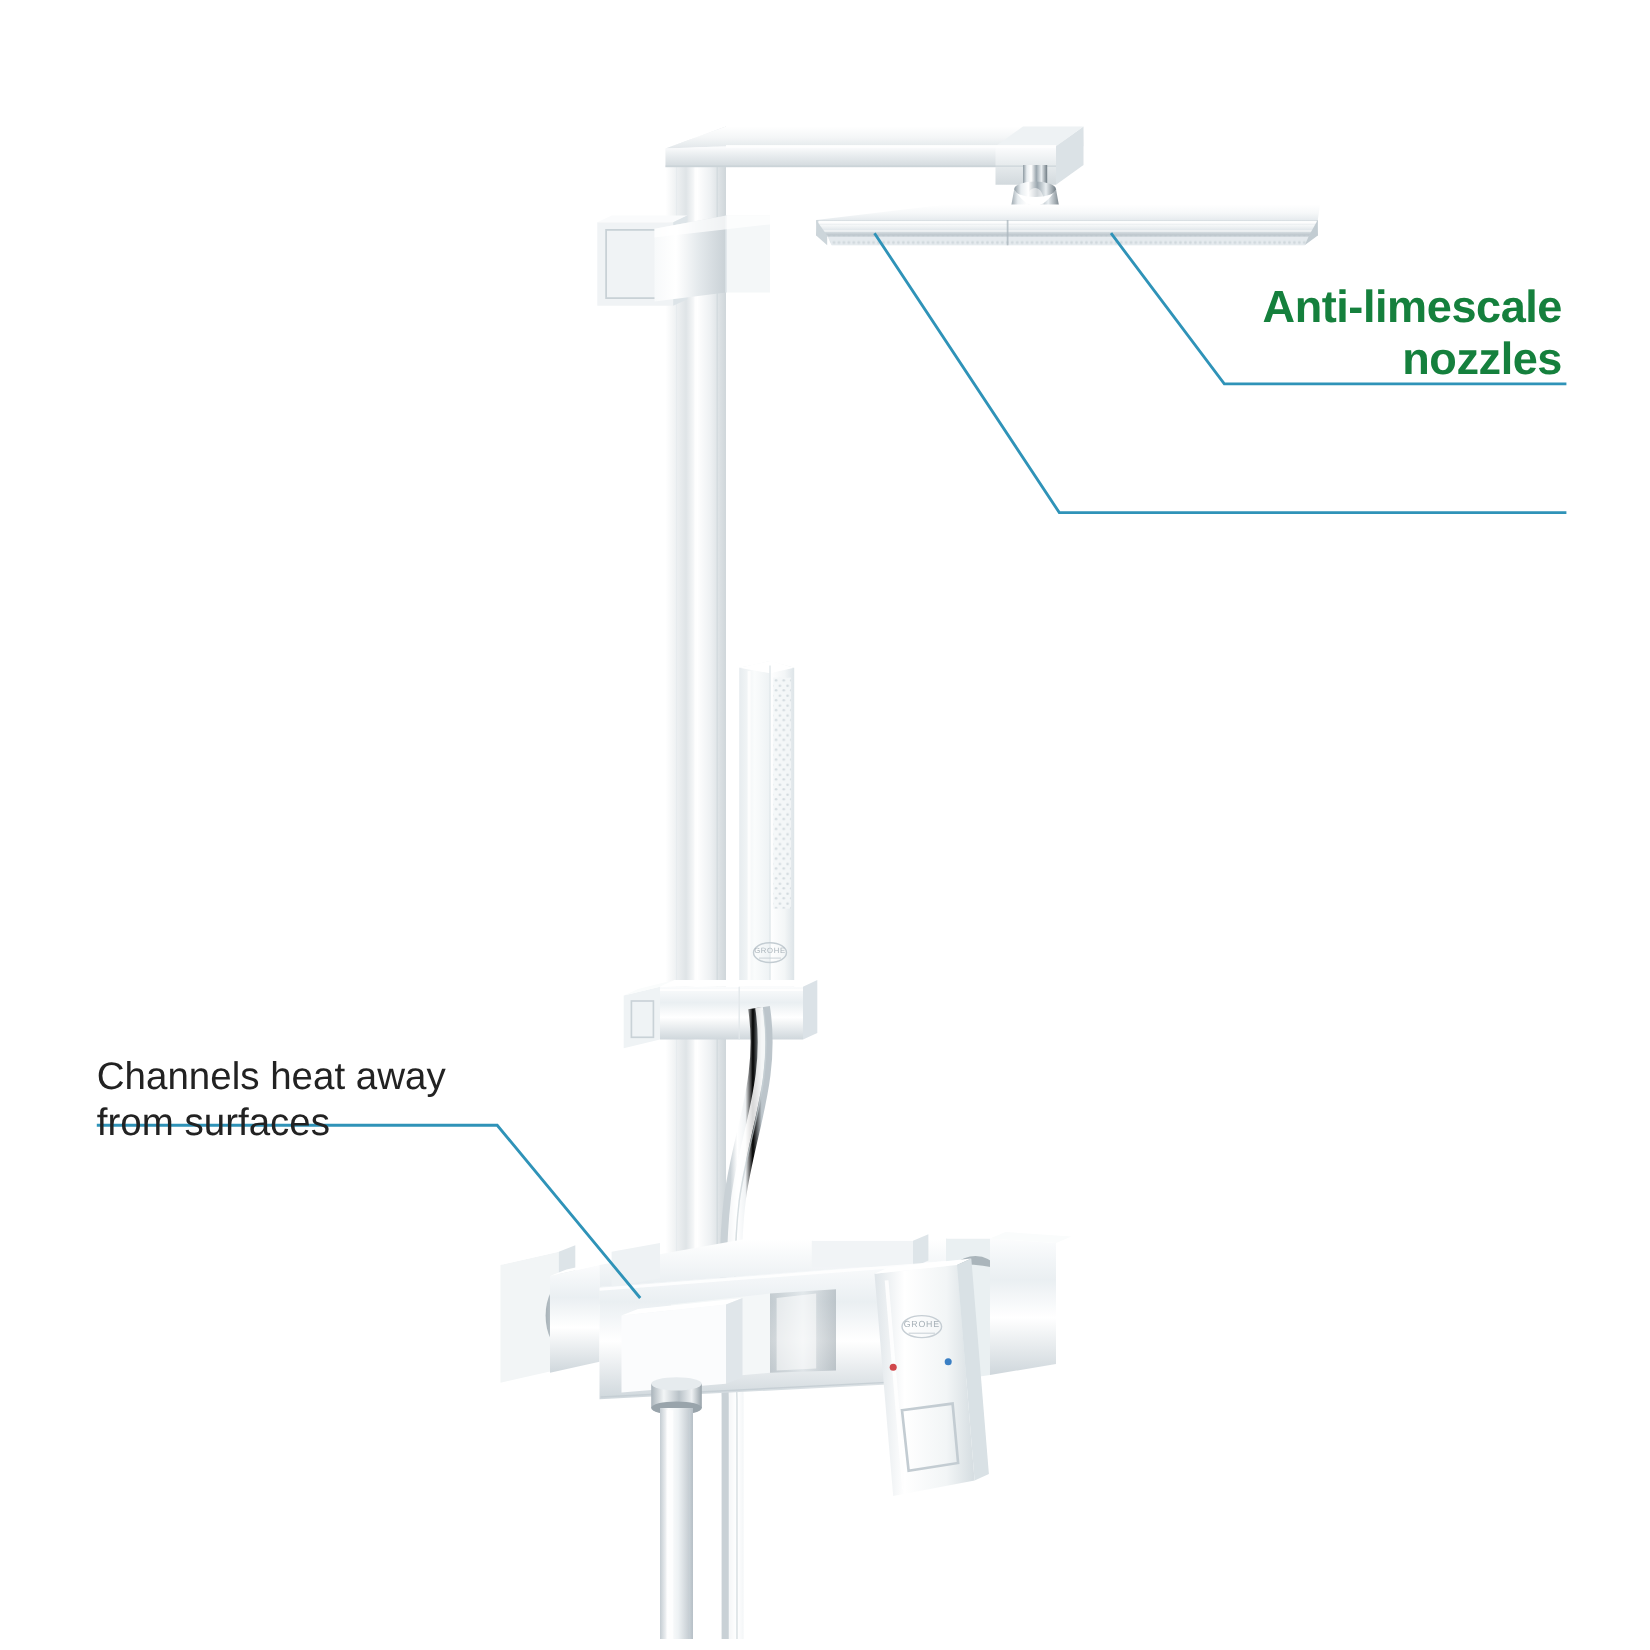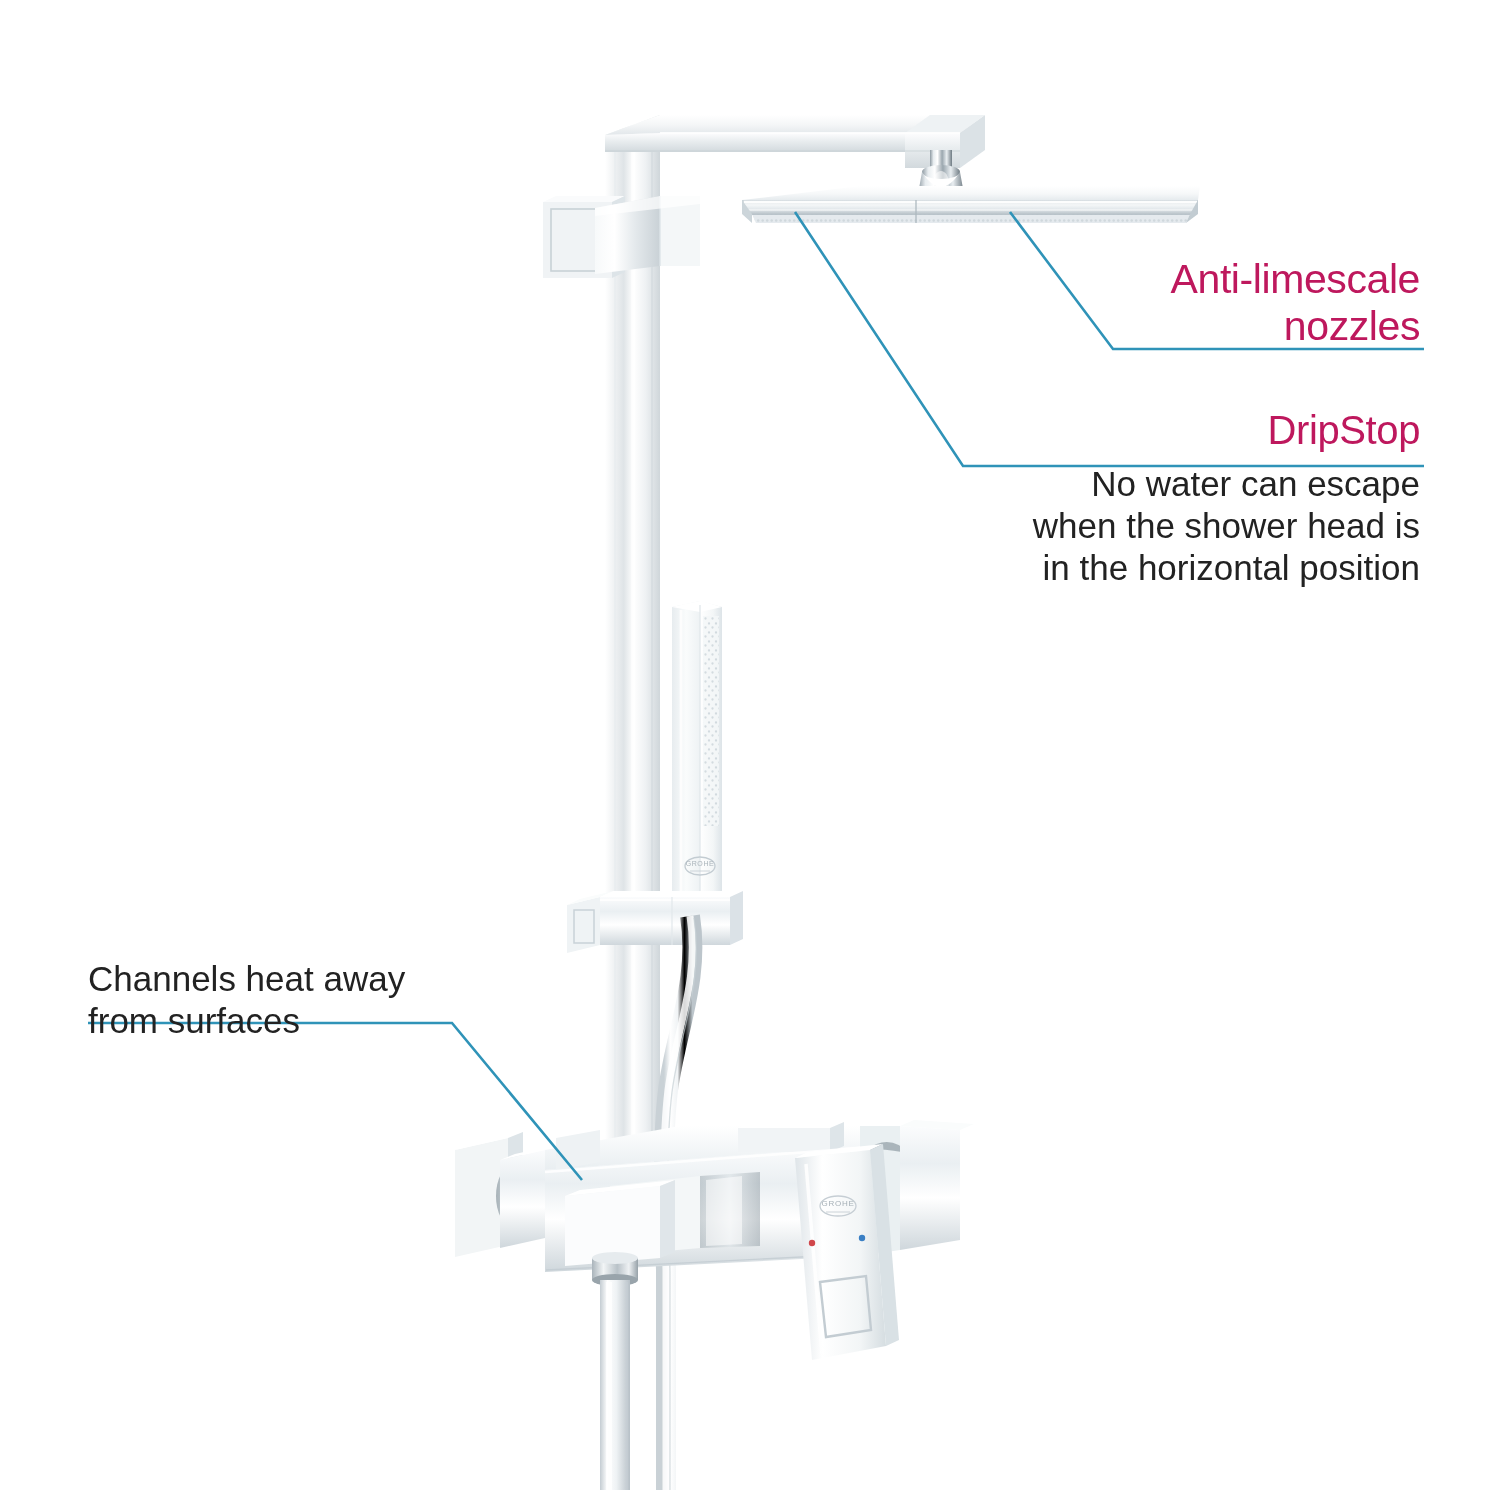--- a/index.html
+++ b/index.html
@@ -15,22 +15,22 @@
     position: relative;
     width: 1500px;
     height: 1500px;
     background: #ffffff;
     overflow: hidden;
   }
 
   
   .callout { position: absolute; }
   .callout .title {
-    font-weight: normal;
-    color: #be185d;
+    font-weight: bold;
+    color: #15803d;
     letter-spacing: -0.01em;
     line-height: 1.14;
     white-space: pre-line;
     margin: 0;
   }
   .callout .body {
     font-weight: 300;
     color: #222222;
     line-height: 1.20;
     white-space: pre-line;
@@ -367,25 +367,19 @@
 
       <path d="M88 1023 L452 1023 L582 1180"></path>
     </g>
   </svg>
 
   <div class="callout right" id="callout-anti-limescale">
     <p class="title">Anti-limescale
 nozzles</p>
   </div>
 
-  <div class="callout right" id="callout-dripstop">
-    <p class="title">DripStop</p>
-    <p class="body">No water can escape
-when the shower head is
-in the horizontal position</p>
-  </div>
 
   <div class="callout left" id="callout-water-guide">
     <p class="body">Channels heat away
 from surfaces</p>
   </div>
 
 </div>
 
 </body></html>

